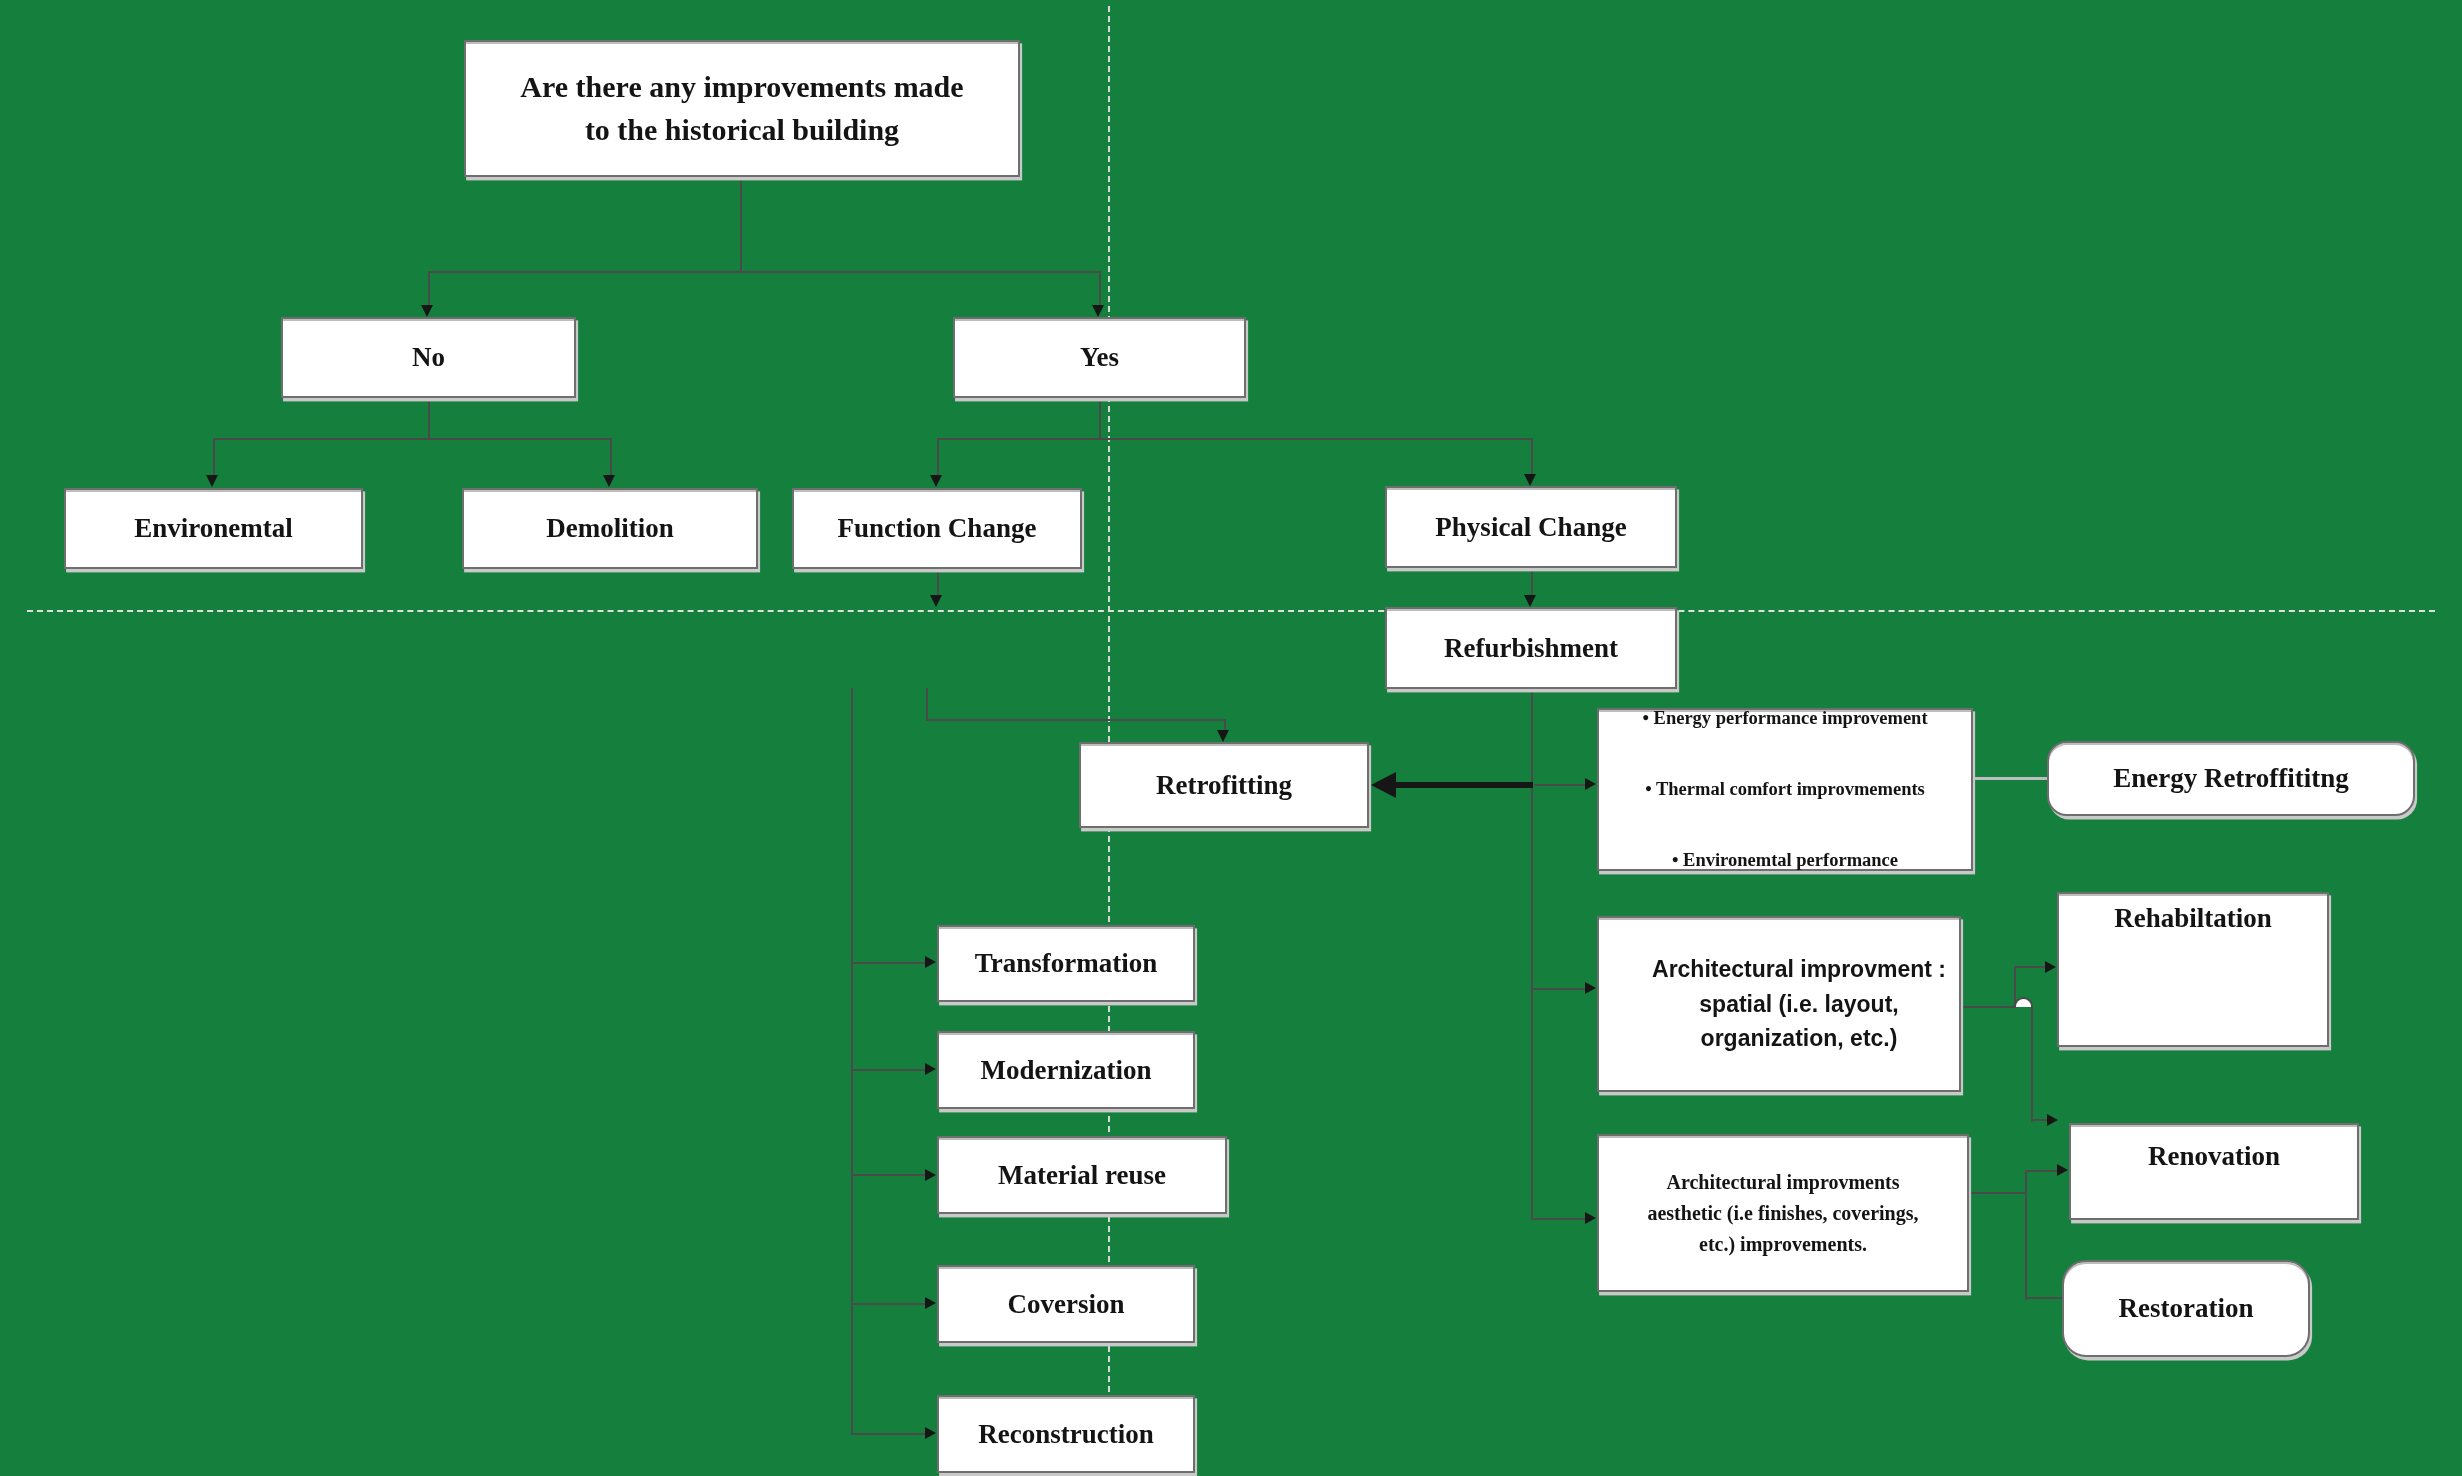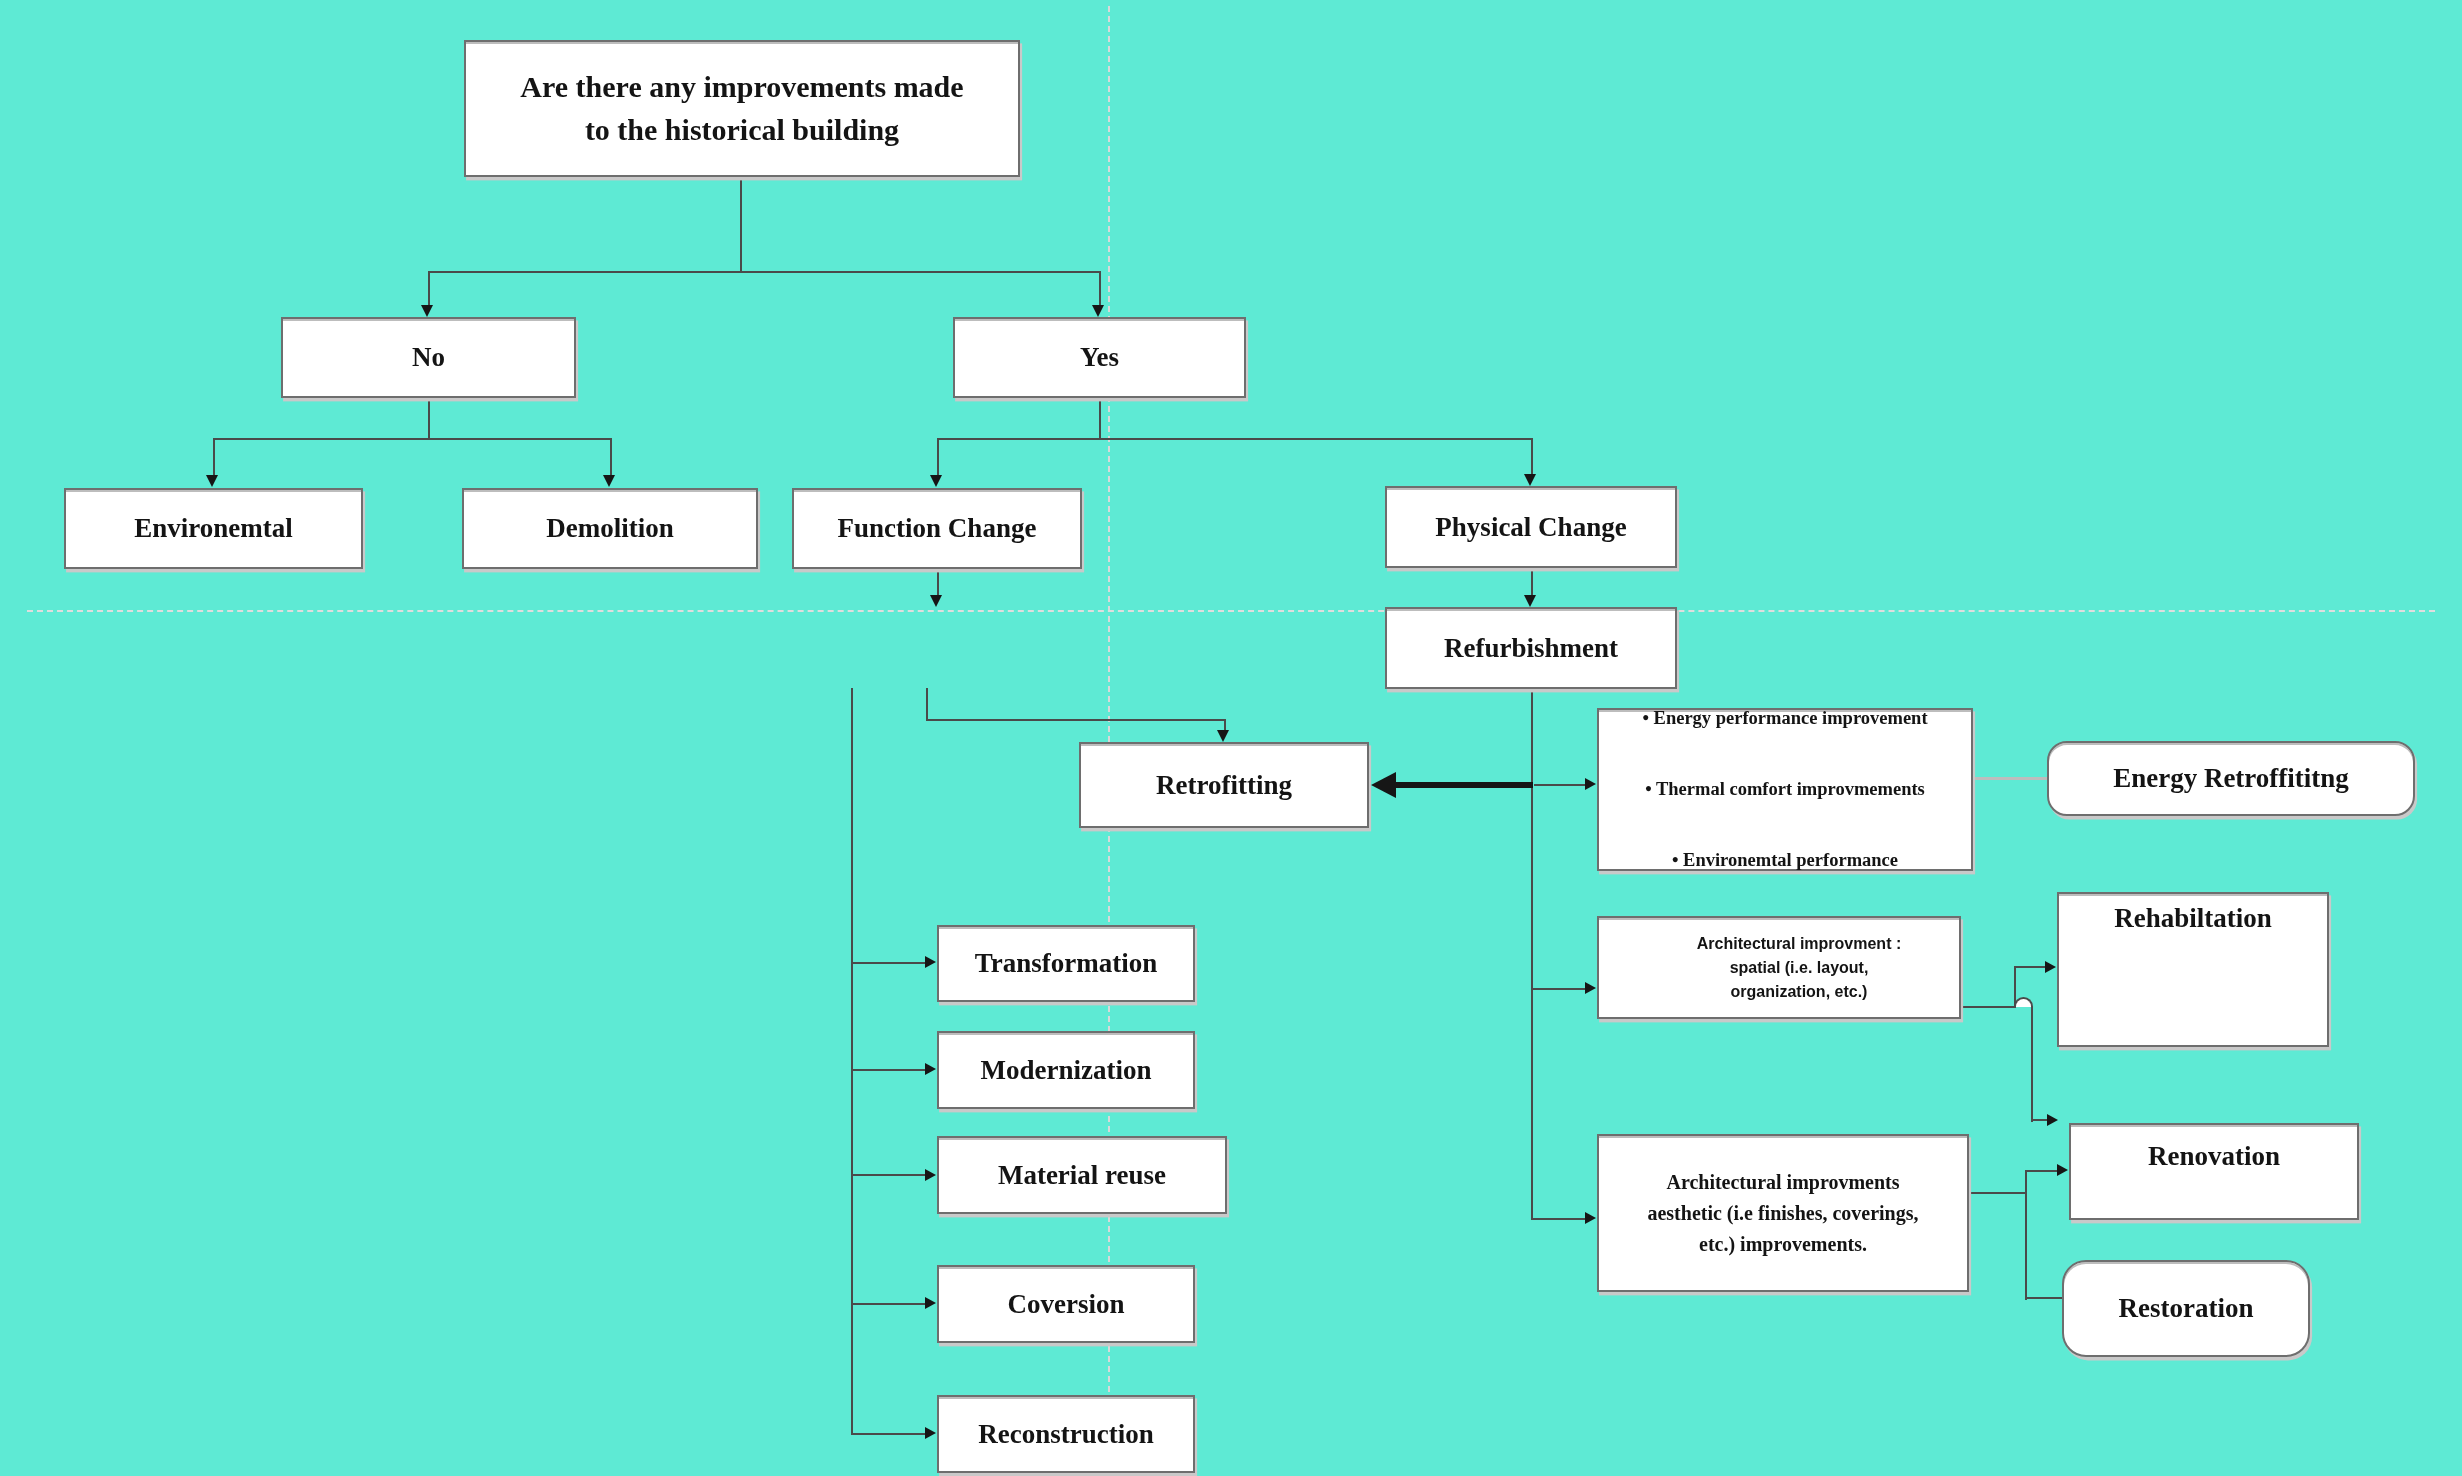--- a/index.html
+++ b/index.html
@@ -1,16 +1,16 @@
 <!DOCTYPE html>
 <html style="font-size:11px"><head>
 <meta charset="utf-8">
 <style>
   html,body{margin:0;padding:0;background:#ffffff;}
-  #canvas{position:relative;width:2462px;height:1477px;background:#5eead4;overflow:hidden;
+  #canvas{position:relative;width:2462px;height:1477px;background:#15803d;overflow:hidden;
           font-family:"Liberation Serif",serif;color:#141414;}
   .node{position:absolute;background:#ffffff;border:2.1px solid #6e6e6e;
         box-shadow:2.1px 3.4px 0 #c9c9c9, inset 0 2.1px 0 #bdbdbd;
         display:flex;align-items:center;justify-content:center;text-align:center;
         font-weight:bold;white-space:pre-line;line-height:1.42;box-sizing:border-box;}
   .serif{font-family:"Liberation Serif",serif;}
   .sans{font-family:"Liberation Sans",sans-serif;}
   .hl{position:absolute;background:#4a4a4a;height:2.1px;}
   .vl{position:absolute;background:#4a4a4a;width:2.1px;}
   .hl-light{position:absolute;background:#bdbdbd;height:3.4px;}
@@ -132,21 +132,21 @@
   </div>
 
   <div class="node serif" style="left:2047px;top:741px;width:368px;height:75px;font-size:27px;border-radius:20px;">Energy Retroffititng</div>
 
   <div class="node serif" style="left:937px;top:925px;width:258px;height:77px;font-size:27px;">Transformation</div>
   <div class="node serif" style="left:937px;top:1031px;width:258px;height:78px;font-size:27px;">Modernization</div>
   <div class="node serif" style="left:937px;top:1136px;width:290px;height:78px;font-size:27px;">Material reuse</div>
   <div class="node serif" style="left:937px;top:1265px;width:258px;height:78px;font-size:27px;">Coversion</div>
   <div class="node serif" style="left:937px;top:1395px;width:258px;height:78px;font-size:27px;">Reconstruction</div>
 
-  <div class="node sans" style="left:1597px;top:916px;width:364px;height:103px;font-size:16px;line-height:1.5;padding-left:40px;">Architectural improvment :
+  <div class="node sans" style="left:1597px;top:916px;width:364px;height:176px;font-size:23px;line-height:1.5;padding-left:40px;">Architectural improvment :
 spatial (i.e. layout,
 organization, etc.)</div>
   <div class="node serif" style="left:2057px;top:892px;width:272px;height:155px;font-size:27px;align-items:flex-start;padding-top:5px;">Rehabiltation</div>
 
   <div class="node serif" style="left:1597px;top:1134px;width:372px;height:158px;font-size:20px;line-height:1.55;">Architectural improvments
 aesthetic (i.e finishes, coverings,
 etc.) improvements.</div>
   <div class="node serif" style="left:2069px;top:1123px;width:290px;height:97px;font-size:27px;align-items:flex-start;padding-top:12.3px;">Renovation</div>
   <div class="node serif" style="left:2062px;top:1260px;width:248px;height:97px;font-size:27px;border-radius:24px;">Restoration</div>
 

